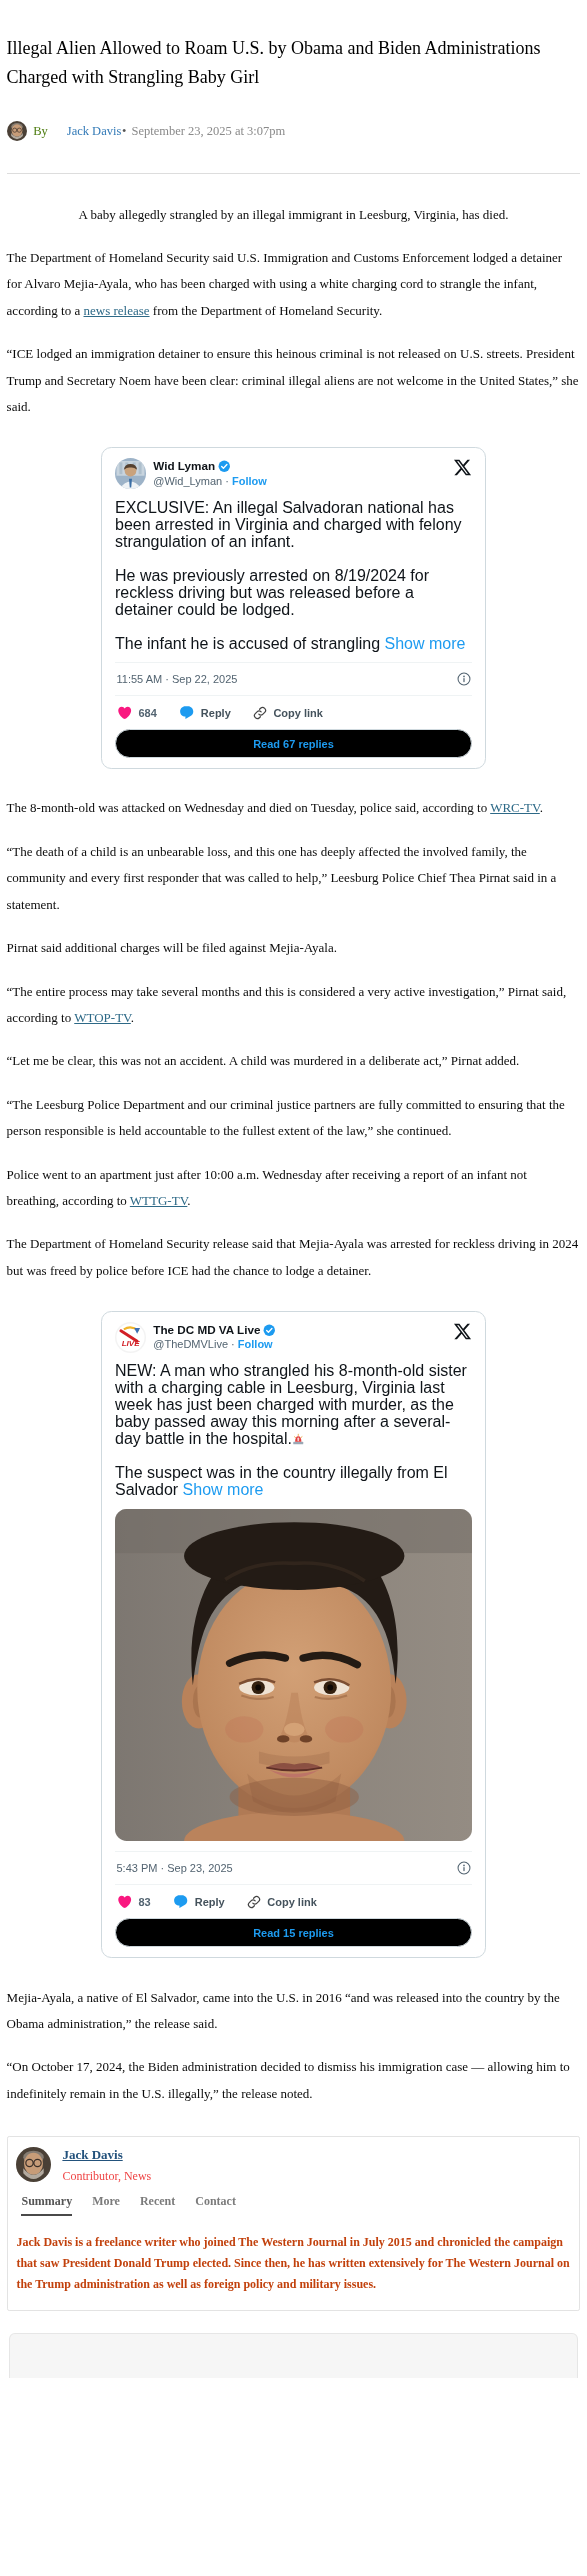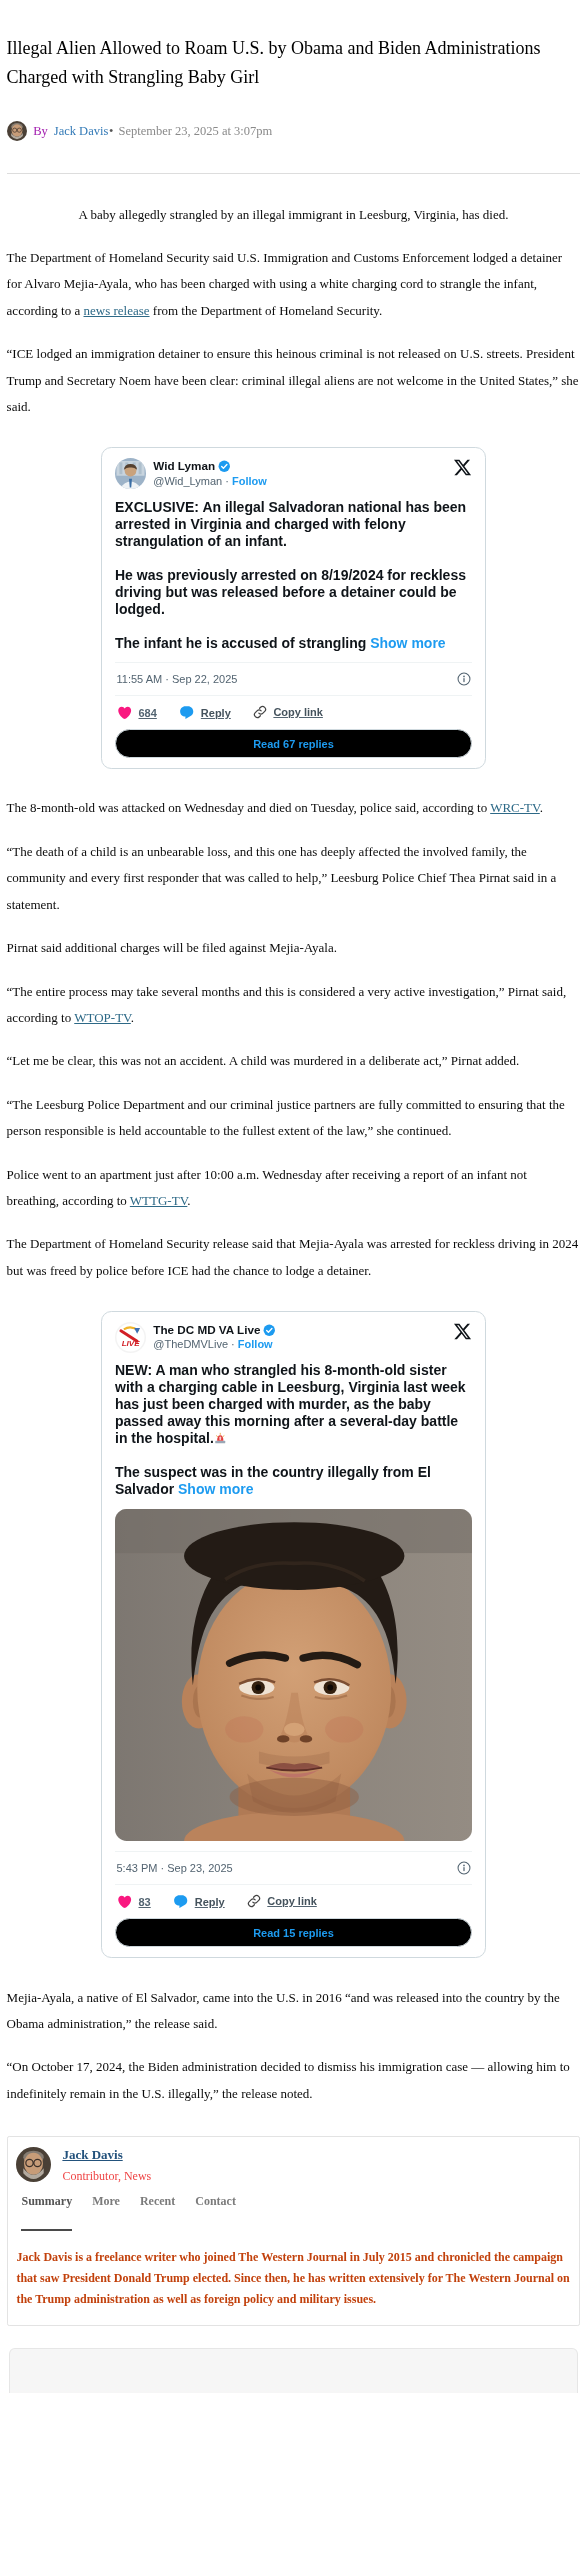--- a/index.html
+++ b/index.html
@@ -5,21 +5,21 @@
   html, body { margin:0; padding:0; width:587px; height:2576px; overflow:hidden; background:#fff; }
   body { font-family:"Liberation Serif", serif; color:#000; }
   .container { padding:0 6.6px; }
 
   
   h1.title { font-size:18px; font-weight:400; line-height:29px; margin:34px 0 0 0; color:#000; letter-spacing:0; }
 
   
   .byline { display:flex; align-items:center; margin-top:29px; font-size:12.5px; height:20.6px; }
   .byline .avatar { width:20px; height:20px; border-radius:50%; overflow:hidden; flex-shrink:0; margin-right:6.6px; }
-  .byline .by-label { color:#a21caf; margin-right:6px; }
+  .byline .by-label { color:#4d7c0f; margin-right:19px; }
   .byline a.author-link { color:#337ab7; text-decoration:none; }
   .byline .sep { color:#555; margin:0 5.1px 0 0.7px; }
   .byline .date { color:#8a8a8a; }
 
   hr.byline-divider { border:none; border-top:0.7px solid #ddd; margin:31px 0 0 0; }
 
   
   p.article { font-size:13px; line-height:26.4px; margin:17px 0; color:#0b0b0b; }
   p.article.first { margin-top:28px;text-align:center; }
   a.article-link { color:#2d6987; text-decoration:underline; }
@@ -27,46 +27,46 @@
   
   .tweet-card { width:357px; margin:26.4px auto; border:0.7px solid #cfd9de; border-radius:10.3px;
                 padding:10.3px 13.2px; font-family:"Liberation Sans", sans-serif; color:#0f1419; background:#fff; }
   .tw-header { display:flex; align-items:flex-start; }
   .tw-avatar { width:31px; height:31px; border-radius:50%; overflow:hidden; flex-shrink:0; cursor:pointer; }
   .tw-id { margin-left:7.3px; padding-top:0.7px; }
   .tw-name-row { display:flex; align-items:center; gap:2.9px; font-weight:700; font-size:11.7px; line-height:14.7px; }
   .tw-handle-row { color:#536471; font-size:11px; line-height:14.7px; }
   .tw-handle-row .follow { color:#1d9bf0; font-weight:700; text-decoration:none; }
   .x-logo { margin-left:auto; width:19px; height:19px; flex-shrink:0; cursor:pointer; }
-  .tw-text { font-size:14px; line-height:17px; margin-top:9.5px;font-weight:bold; }
+  .tw-text { font-size:16px; line-height:17px; margin-top:9.5px; }
   .tw-text p { margin:0 0 17px 0; }
   .tw-text p:last-child { margin-bottom:10.3px; }
   .show-more { color:#1d9bf0; text-decoration:none; }
   .tw-photo { border-radius:11.7px; overflow:hidden; margin:1.5px 0 10.3px 0; line-height:0; }
   .tw-meta { display:flex; align-items:center; color:#536471; font-size:11px;
              border-top:0.7px solid #eff3f4; border-bottom:0.7px solid #eff3f4; padding:9.5px 1.5px 8.8px 1.5px; }
   .tw-meta .info-icon { margin-left:auto; }
-  .tw-actions { display:flex; align-items:flex-start; padding:8.8px 2.9px 8.8px 1.5px; font-size:11px; font-weight:700; color:#536471;text-decoration:underline; }
+  .tw-actions { display:flex; align-items:flex-end; padding:8.8px 2.9px 8.8px 1.5px; font-size:11px; font-weight:700; color:#536471; }
   .tw-actions .count { margin-left:6.6px; }
   .tw-actions .act { display:flex; align-items:center; cursor:pointer; }
   .tw-actions .act + .act { margin-left:22px; }
   .tw-actions .lbl { margin-left:6.6px; color:#44525c; }
   .read-replies { display:block; width:100%; box-sizing:border-box; text-align:center; background:#000000;
                   border:0.7px solid #cfd9de; border-radius:7340px; padding:7.3px 0; color:#1d9bf0;
                   font-weight:700; font-size:11px; font-family:"Liberation Sans", sans-serif; cursor:pointer; }
   .siren { display:inline-block; width:12.5px; height:12.5px; vertical-align:-1.5px; }
 
   
   .author-box { margin-top:29px; border:0.7px solid #e3e3e3; border-radius:2.2px; padding:10.3px 8.8px 14.7px 8.8px; }
   .ab-header { display:flex; align-items:flex-start; }
   .ab-avatar { width:35px; height:35px; border-radius:50%; overflow:hidden; flex-shrink:0; margin-right:11px; }
   .ab-name a { color:#23527c; font-weight:700; font-size:13px; text-decoration:underline; }
   .ab-role { font-size:12px; color:#ef4444; margin-top:5.1px; }
   .ab-tabs { display:flex; gap:20px; margin:10.3px 0 0 5.1px; font-weight:700; font-size:12px; color:#7b7b7b; }
-  .ab-tab { padding-bottom:20px; cursor:pointer; }
+  .ab-tab { padding-bottom:5px; cursor:pointer; }
   .ab-tab.active { color:#555; border-bottom:2.2px solid #4a4a4a; }
   .ab-bio { font-size:12px; line-height:21px; margin-top:16px; color:#c2410c;font-weight:bold; }
 
   
   .comments-band { margin:22px 2.2px 0 2.2px; height:44px; background:#f6f6f6;
                    border:0.7px solid #e6e6e6; border-bottom:none; border-radius:5.9px 5.9px 0 0; }
 </style>
 </head>
 <body>
 

